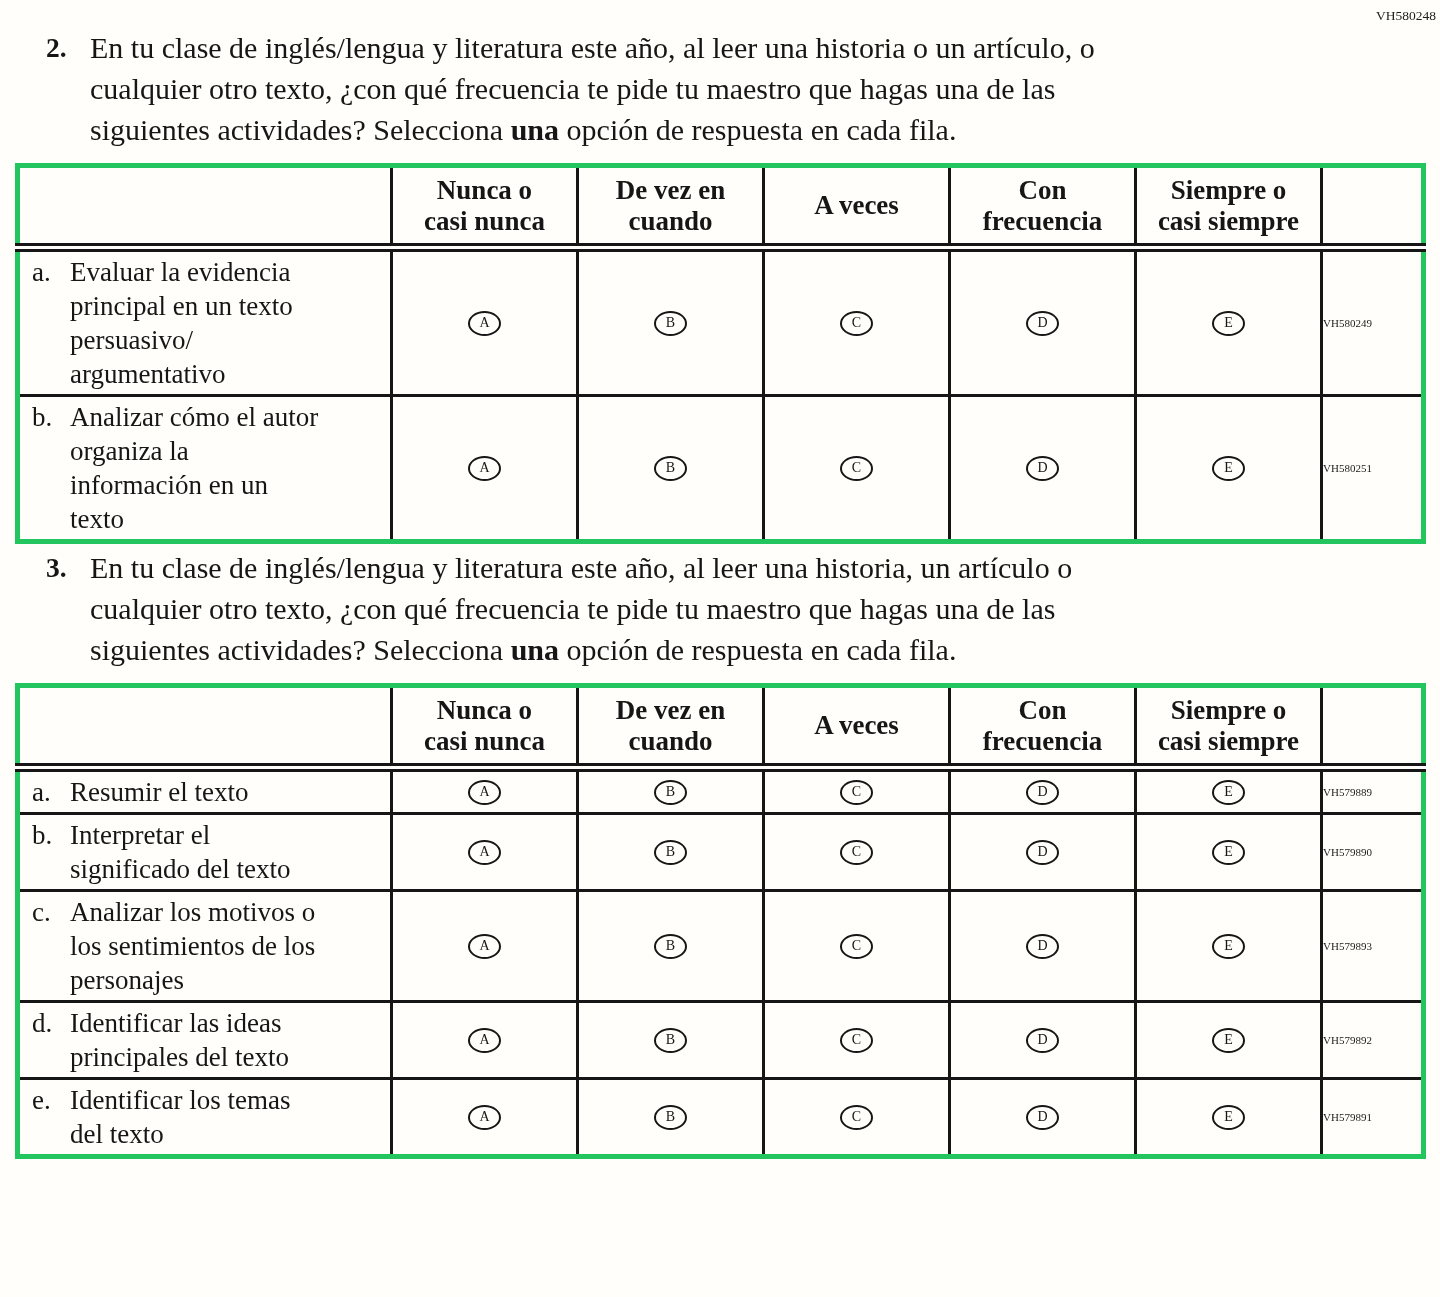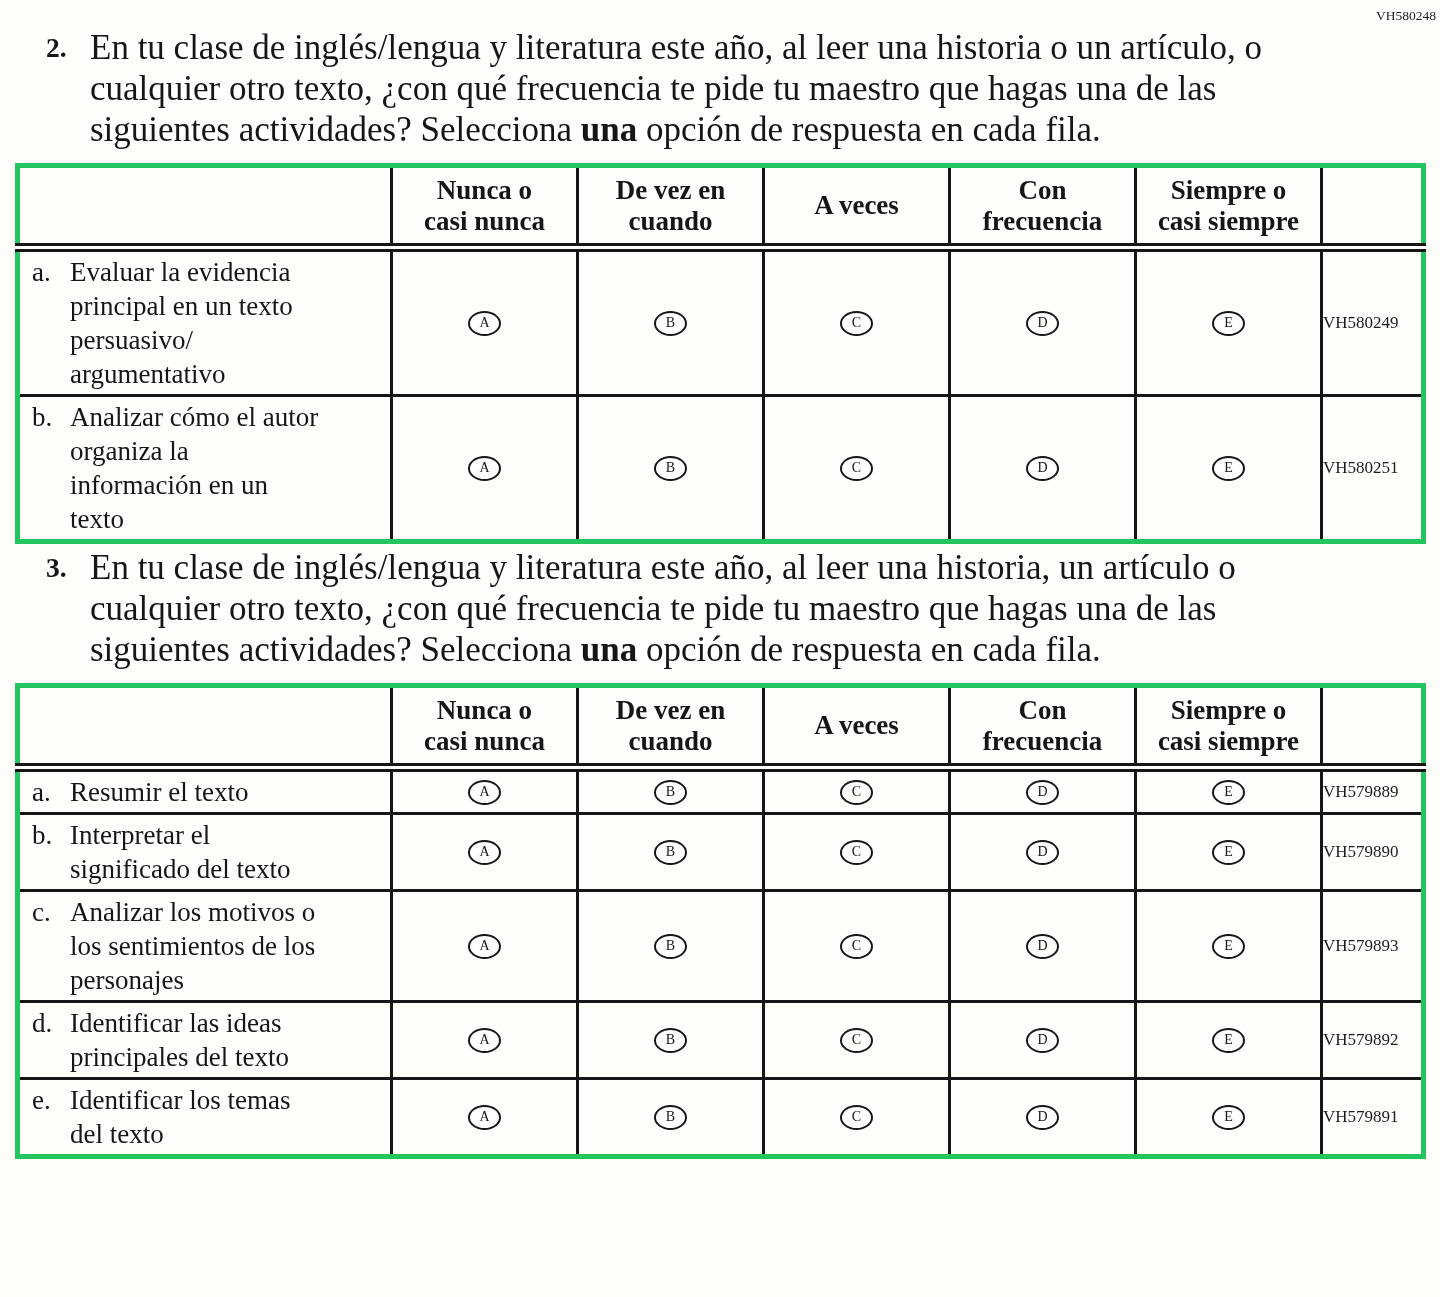--- a/index.html
+++ b/index.html
@@ -31,21 +31,21 @@
     margin: 3px 0 0 46px;
   }
   .q-number {
     font-weight: bold;
     font-size: 27.5px;
     line-height: 41px;
     width: 44px;
     flex: 0 0 44px;
   }
   .q-text {
-    font-size: 35px;
+    font-size: 30px;
     line-height: 41px;
     width: 1230px;
     white-space: pre-line;
   }
   .q-text b { font-weight: bold; }
   table.answer-table {
     border-collapse: collapse;
     table-layout: fixed;
     width: 1406px;
     margin: 13px 0 0 15px;
@@ -91,21 +91,21 @@
     height: 21px;
     border: 2px solid #161616;
     border-radius: 50%;
     font-size: 14px;
     line-height: 1;
     font-family: "Liberation Serif", "DejaVu Serif", serif;
     cursor: pointer;
     background: transparent;
   }
   .code-cell {
-    font-size: 17px;
+    font-size: 11px;
     padding-left: 5px;
     color: #1c1c1c;
   }
 </style>
 </head>
 <body>
 
 <div class="page">
 
   <div class="q-code">VH580248</div>

